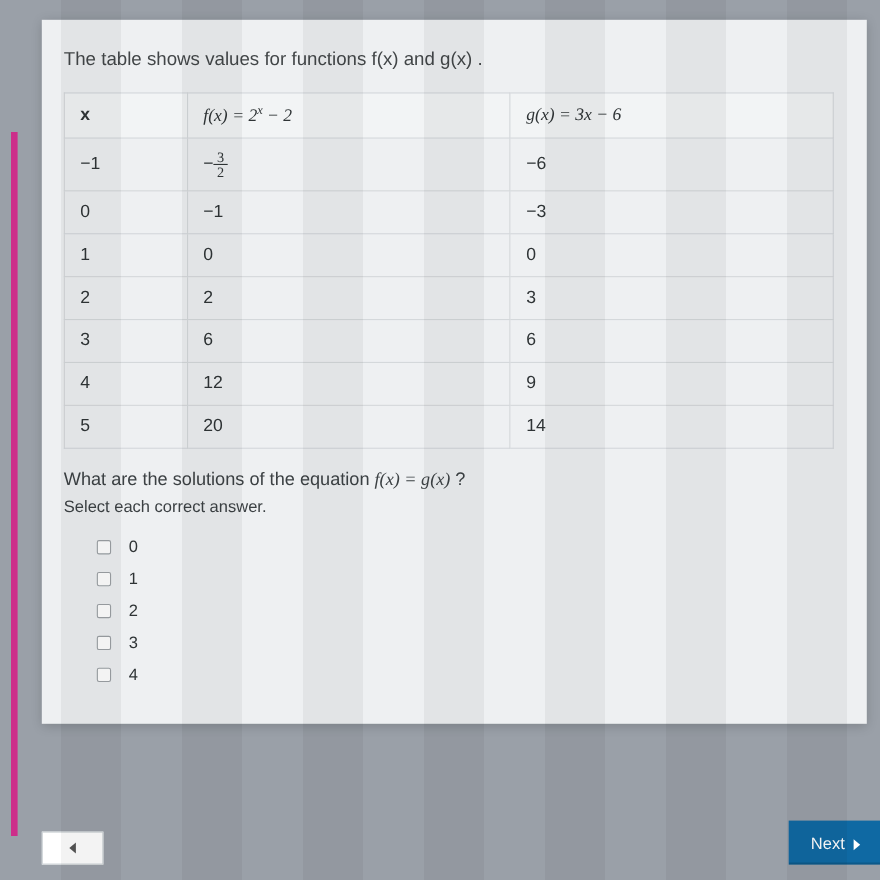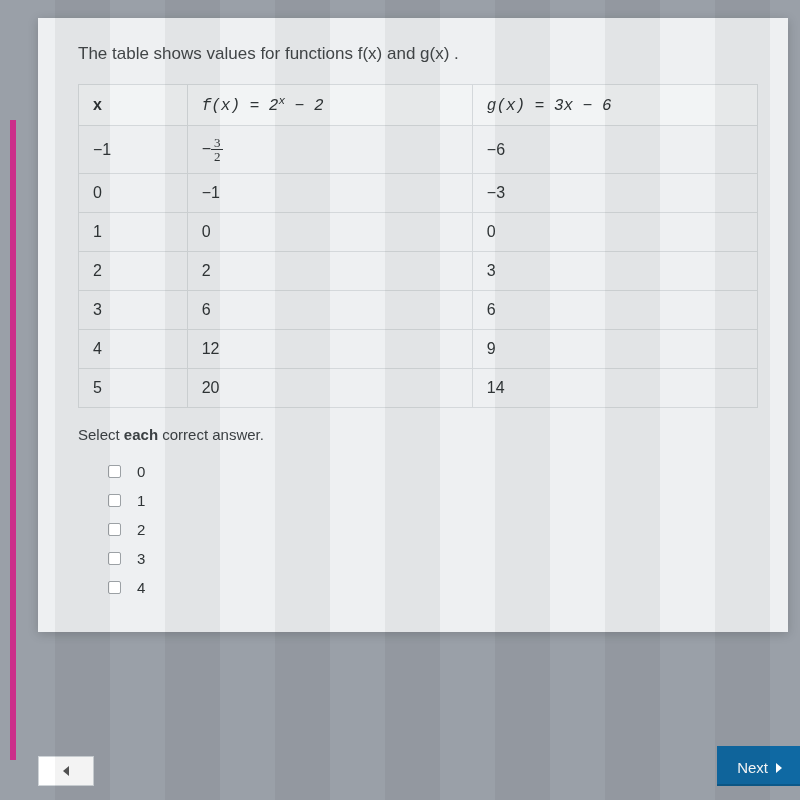--- a/index.html
+++ b/index.html
@@ -27,21 +27,21 @@
     position: absolute;
     left: 10px; top: 120px; bottom: 40px;
     width: 6px;
     background: #cc2f8a;
   }
   .page {
     position: absolute;
     left: 38px; top: 18px; right: 12px;
     background: #eef0f2;
     box-shadow: 0 2px 10px rgba(0,0,0,.18);
-    padding: 26px 30px 30px 40px;
+    padding: 26px 30px 30px 20px;
     color: #3a3f44;
   }
   .prompt-text {
     font-size: 17px;
     color: #424648;
     margin-bottom: 20px;
   }
   table.data {
     width: 100%;
     border-collapse: collapse;
@@ -52,36 +52,36 @@
   table.data th, table.data td {
     border: 1px solid #d4d8db;
     padding: 10px 14px;
     text-align: left;
     font-weight: normal;
   }
   table.data th { background: #f2f4f5; }
   table.data th:first-child, table.data td:first-child { width: 16%; }
   table.data th:nth-child(2), table.data td:nth-child(2) { width: 42%; }
   table.data th:nth-child(3), table.data td:nth-child(3) { width: 42%; }
-  .math { font-family: Liberation Mono, monospace; font-style: italic; }
+  .math { font-family: Liberation Serif, serif; font-style: italic; }
   .sup { font-size: .7em; vertical-align: super; }
   .frac {
     display: inline-block;
     vertical-align: middle;
     text-align: center;
     font-style: normal;
     font-family: Georgia, serif;
     line-height: 1;
     font-size: 13px;
   }
   .frac .n { display:block; border-bottom: 1.2px solid #2f3436; padding: 0 3px; }
   .frac .d { display:block; padding: 0 3px; }
   .question2 { font-size: 16.5px; color: #3c4144; margin-bottom: 6px; }
   .instr { font-size: 15px; color: #3c4144; margin-bottom: 14px; }
-  .instr b { font-weight: bold; }
+  .instr b { font-weight: normal; }
   .choices { margin-left: 30px; }
   .choice {
     display: flex; align-items: center; gap: 16px;
     padding: 6px 0;
     font-size: 15px;
     color: #2f3436;
   }
   .cb {
     width: 13px; height: 13px;
     border: 1.5px solid #9ca1a5;
@@ -184,20 +184,23 @@
           <td>9</td>
       </tr>
       <tr>
         <td>5</td>
           <td>20</td>
           <td>14</td>
       </tr>
     </tbody>
   </table>
 
+  <p class="question2">
+    <span>What are the solutions of the equation </span><span class="math">f(x) = g(x)</span><span> ?</span>
+  </p>
   <p class="instr">
     <span>Select </span><b>each</b><span> correct answer.</span>
   </p>
 
   <div class="choices">
     <div class="choice">
       <span class="cb"></span>
       <span>0</span>
     </div>
     <div class="choice">

